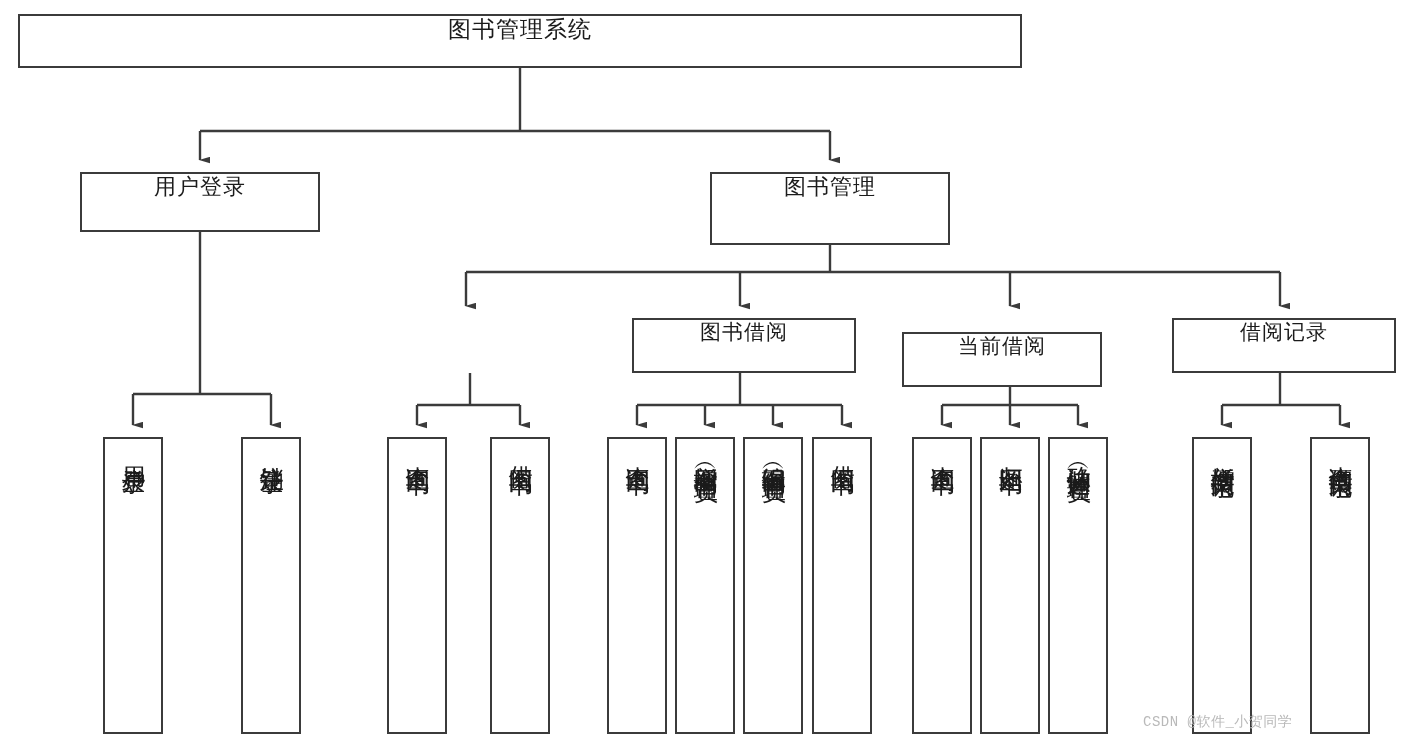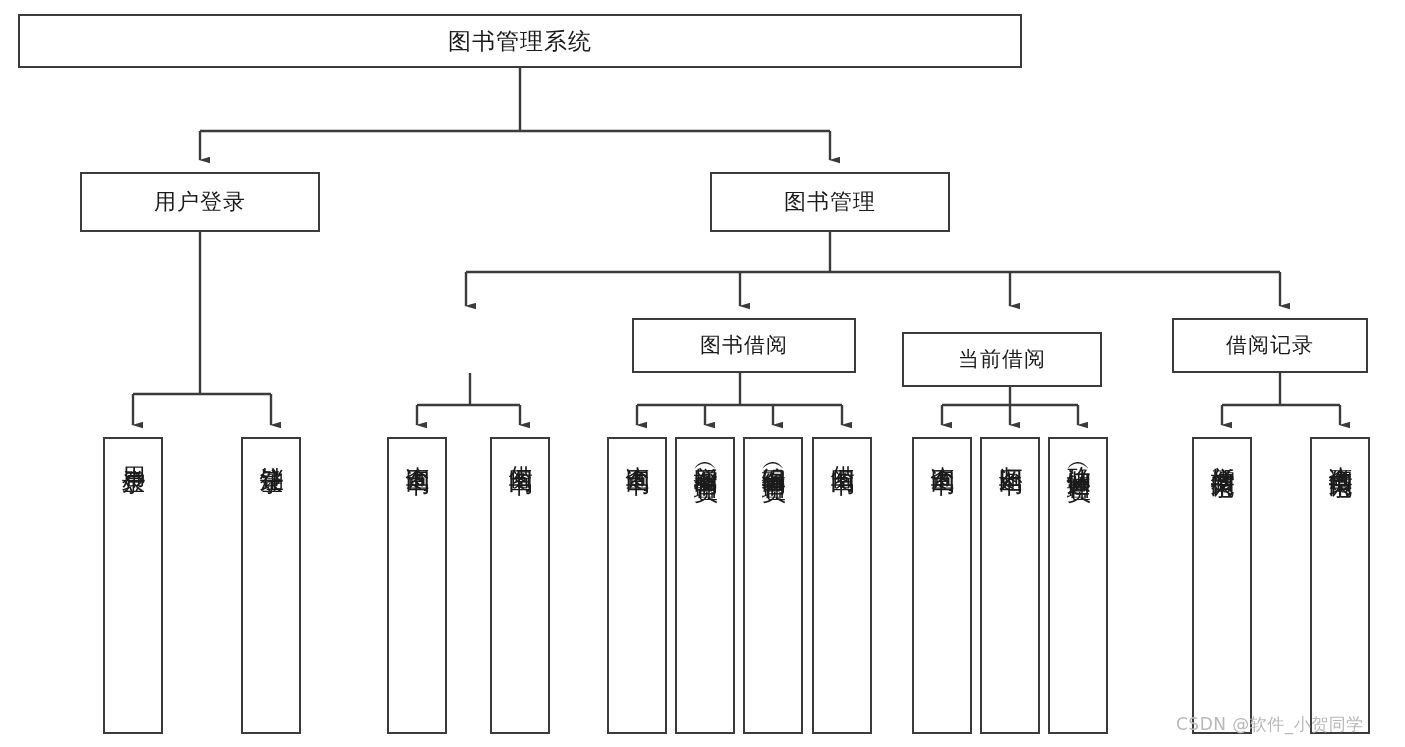--- a/index.html
+++ b/index.html
@@ -1,29 +1,29 @@
 <!DOCTYPE html>
 <html><head>
 <meta charset="utf-8">
 <style>
   html,body{margin:0;padding:0;background:#ffffff;}
   body{width:1405px;height:747px;font-family:"DejaVu Sans","Liberation Sans",sans-serif;}
   #stage{position:relative;width:1405px;height:747px;overflow:hidden;background:#fff;}
   #wires{position:absolute;left:0;top:0;width:1405px;height:747px;}
   .node{position:absolute;box-sizing:border-box;background:#ffffff;
-        border:2px solid #3b3b3b;display:flex;align-items:center;justify-content:center;}
+        border:2px solid #3b3b3b;display:flex;justify-content:center;}
   .node .lbl{color:#1b1b1b;letter-spacing:1px;line-height:1.15;text-align:center;}
   .root .lbl{font-size:23px;}
   .lvl2 .lbl{font-size:22px;}
   .lvl3 .lbl{font-size:21px;}
   .leaf{align-items:flex-start;padding-top:8px;}
   .leaf .lbl{writing-mode:vertical-rl;text-orientation:upright;
              font-size:24px;line-height:1.06;letter-spacing:2px;white-space:pre;}
-  #watermark{position:absolute;left:1176px;top:713px;font-size:17px;color:#b9b9b9;
-             letter-spacing:.5px;white-space:nowrap;pointer-events:none;}
+  #watermark{position:absolute;left:1143px;top:713px;font-size:14px;color:#b9b9b9;
+             letter-spacing:.5px;white-space:nowrap;pointer-events:none;font-family:Liberation Mono, monospace;}
 </style>
 </head>
 <body>
 
 <div id="stage">
 
   <svg id="wires" viewBox="0 0 1405 747" xmlns="http://www.w3.org/2000/svg">
     <defs>
       <marker id="arw" markerWidth="10" markerHeight="12" refX="3.2" refY="10" orient="auto" markerUnits="userSpaceOnUse">
         <path d="M0,0 L6.4,0 L3.2,11 Z" fill="#3b3b3b"></path>
@@ -73,31 +73,31 @@
     </g>
   </svg>
 
   <div class="node root" style="left:18px;top:14px;width:1004px;height:54px;">
     <span class="lbl">图书管理系统</span>
   </div>
 
   <div class="node lvl2" style="left:80px;top:172px;width:240px;height:60px;">
     <span class="lbl">用户登录</span>
   </div>
-  <div class="node lvl2" style="left:710px;top:172px;width:240px;height:60px;">
+  <div class="node lvl2" style="left:710px;top:172px;width:240px;height:73px;">
     <span class="lbl">图书管理</span>
   </div>
 
   <div class="node lvl3" style="left:632px;top:318px;width:224px;height:55px;">
     <span class="lbl">图书借阅</span>
   </div>
   <div class="node lvl3" style="left:902px;top:332px;width:200px;height:55px;">
     <span class="lbl">当前借阅</span>
   </div>
-  <div class="node lvl3" style="left:1172px;top:318px;width:196px;height:55px;">
+  <div class="node lvl3" style="left:1172px;top:318px;width:224px;height:55px;">
     <span class="lbl">借阅记录</span>
   </div>
 
   <div class="node leaf" style="left:103px;top:437px;width:60px;height:297px;">
     <span class="lbl">用户登录</span>
   </div>
   <div class="node leaf" style="left:241px;top:437px;width:60px;height:297px;">
     <span class="lbl">注销登录</span>
   </div>
 

